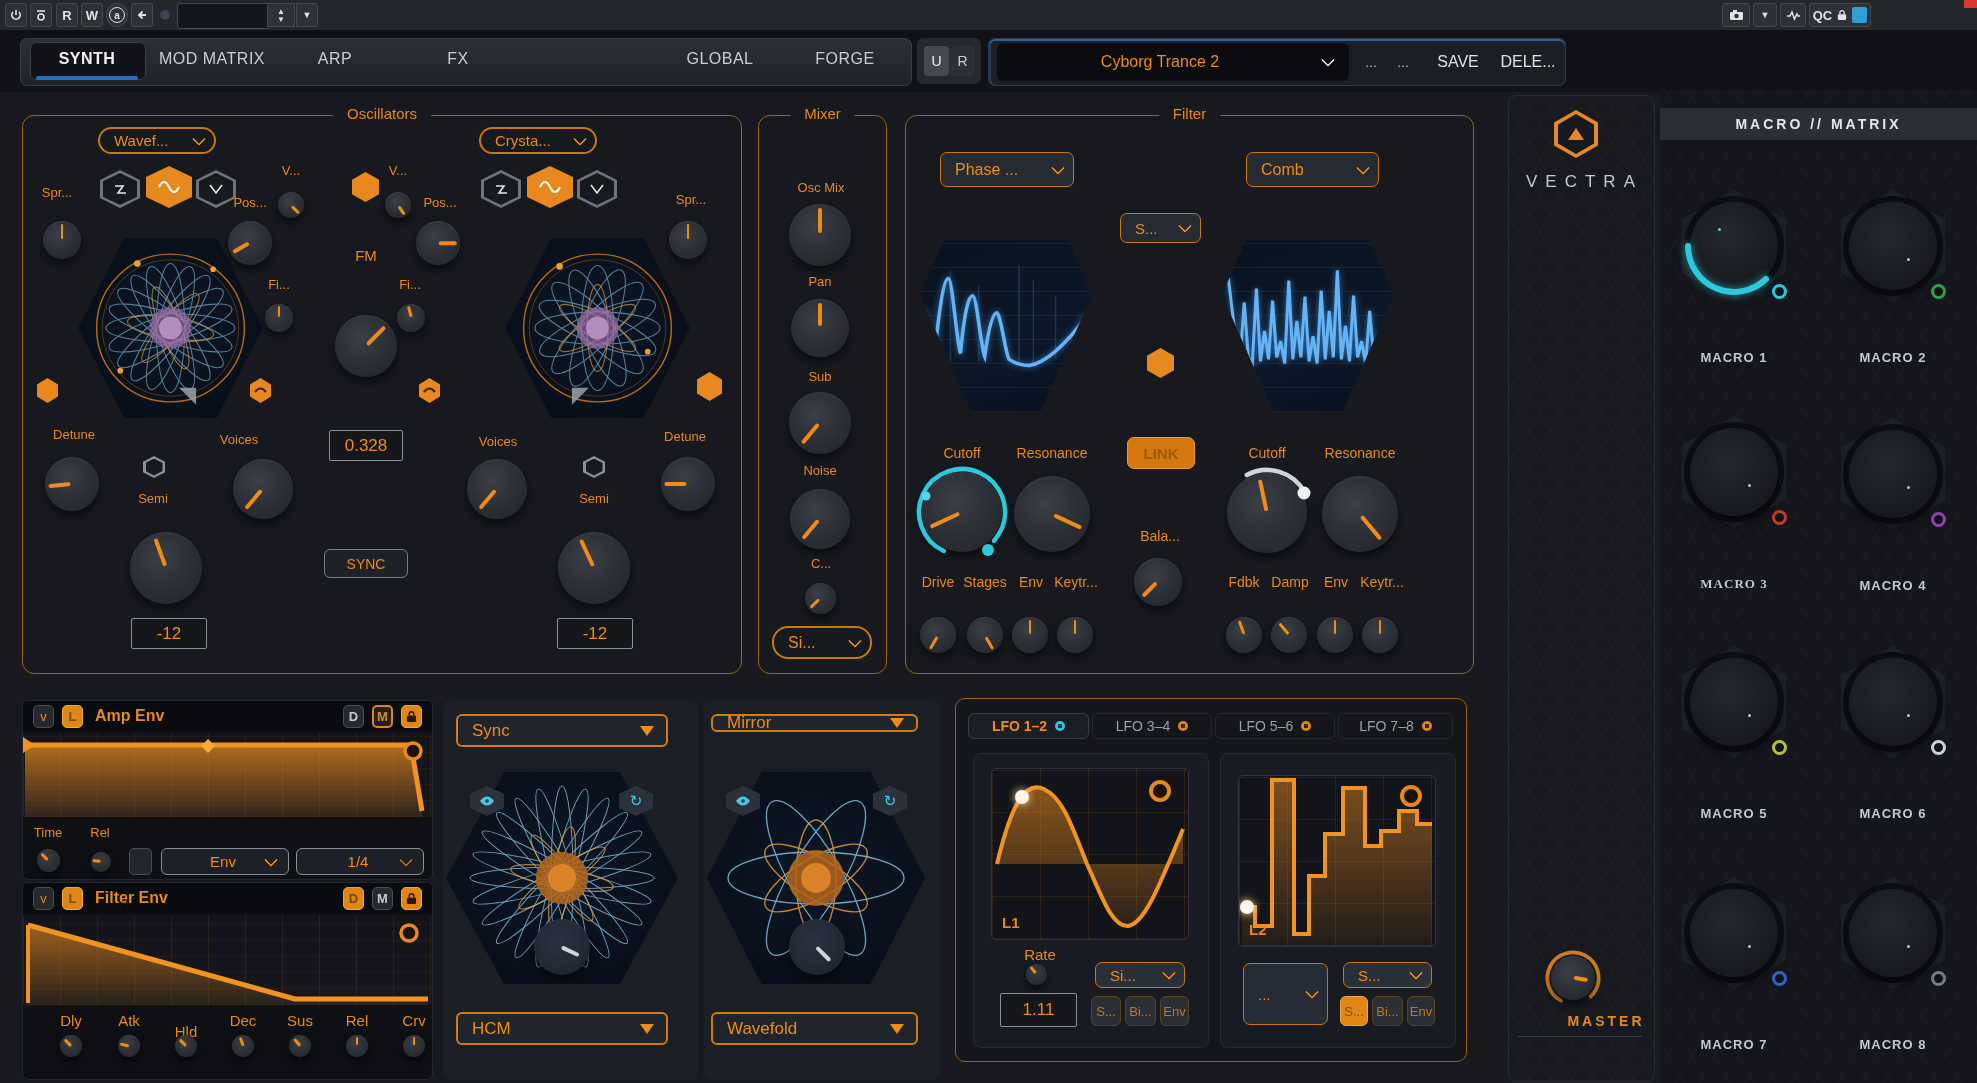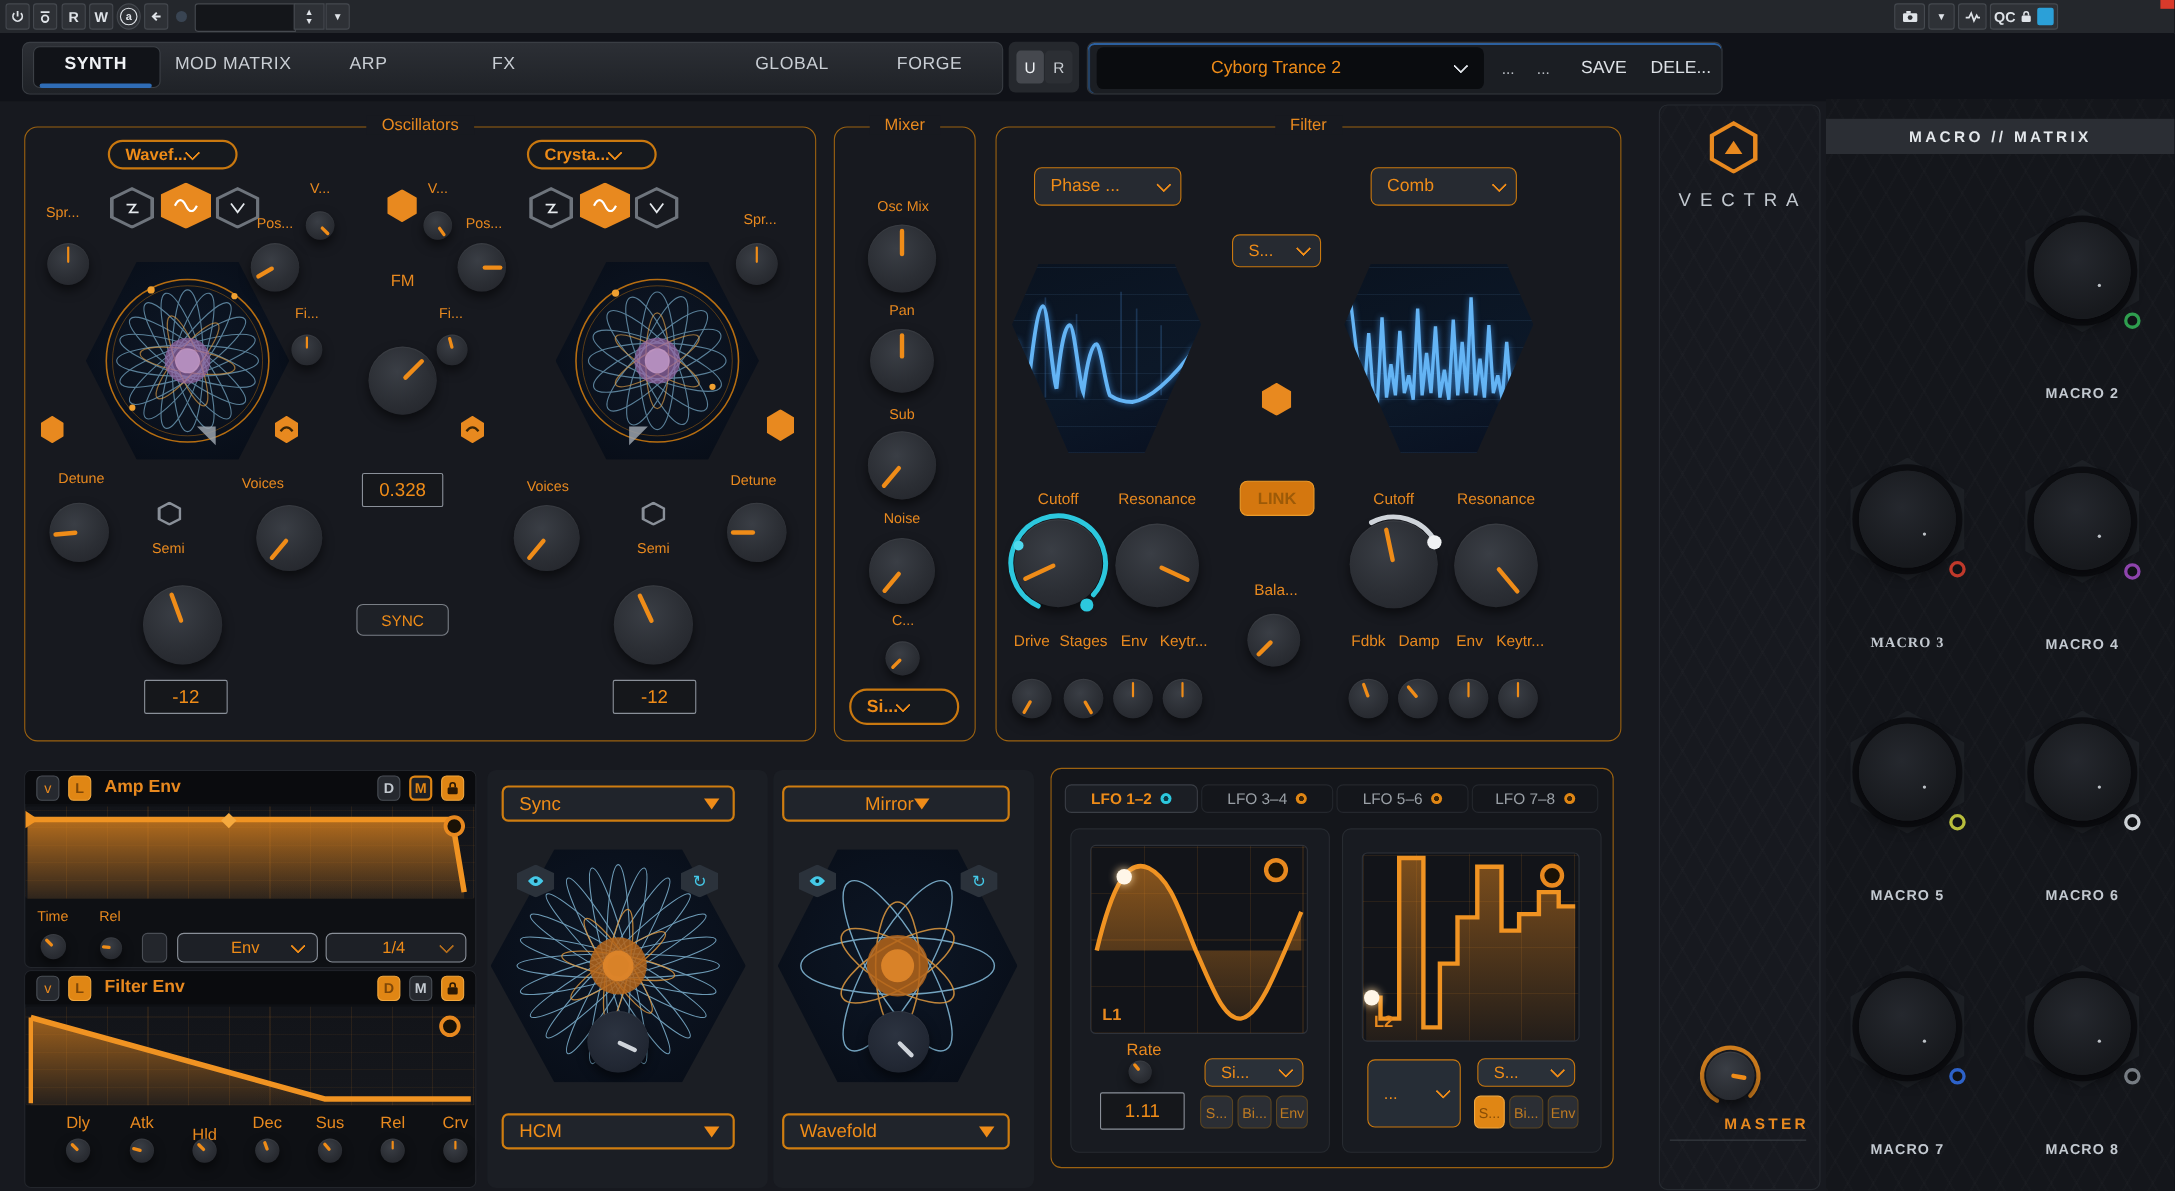--- a/index.html
+++ b/index.html
@@ -13,21 +13,21 @@
   .ptitle{position:absolute;left:50%;transform:translateX(-50%);top:-11px;background:#17191f;padding:0 14px;color:#e8891f;font-size:15px;white-space:nowrap;}
   
   .knob{position:absolute;border-radius:50%;background:radial-gradient(circle at 42% 36%,#3a3e45,#2b2e34 55%,#212329 100%);box-shadow:0 5px 10px rgba(0,0,0,.55),inset 0 1px 1px rgba(255,255,255,.06);}
   .knob>.pt{position:absolute;left:50%;top:7%;width:3.5px;height:40%;margin-left:-1.75px;border-radius:2px;background:#ef8c18;transform-origin:50% 108%;transform:rotate(var(--r,0deg));}
   .knob.sm>.pt{width:2.5px;margin-left:-1.25px;}
   .knob.dk{background:radial-gradient(circle at 45% 38%,#2c3340,#222834 60%,#1b2029 100%);}
   .knob.dk>.pt{background:#cfd4da;height:34%;top:16%;transform-origin:50% 100%;}
   
   .vbox{position:absolute;background:#15171b;border:1px solid #8a9099;border-radius:2px;color:#ef8c18;font-size:17px;display:flex;align-items:center;justify-content:center;}
   
-  .pill{position:absolute;border:2px solid #c9780f;border-radius:14px;background:rgba(22,25,30,.55);color:#ef8c18;display:flex;align-items:center;justify-content:flex-start;padding:0 10px 0 14px;font-size:15px;box-sizing:border-box;font-weight:bold;}
+  .pill{position:absolute;border:2px solid #c9780f;border-radius:14px;background:rgba(22,25,30,.55);color:#ef8c18;display:flex;align-items:center;justify-content:space-between;padding:0 10px 0 14px;font-size:15px;box-sizing:border-box;}
   .ddr{position:absolute;border:1.5px solid #c9780f;border-radius:7px;background:#262a31;color:#ef8c18;display:flex;align-items:center;justify-content:space-between;padding:0 10px 0 14px;font-size:15px;box-sizing:border-box;}
   .ddg{position:absolute;border:1px solid #8a9099;border-radius:6px;background:#1d2026;color:#ef8c18;display:flex;align-items:center;justify-content:space-between;padding:0 12px 0 18px;font-size:15px;box-sizing:border-box;}
   .dwarp{position:absolute;border:2px solid #cf7d10;border-radius:6px;background:#20242b;color:#ef8c18;display:flex;align-items:center;justify-content:space-between;padding:0 12px 0 14px;font-size:17px;box-sizing:border-box;}
   .chv{width:8px;height:8px;border-right:2.5px solid #ef8c18;border-bottom:2.5px solid #ef8c18;transform:rotate(45deg);margin-top:-4px;border-radius:1px;flex:none;}
   .tri{width:0;height:0;border-left:7px solid transparent;border-right:7px solid transparent;border-top:10px solid #ef8c18;flex:none;}
   
   .hexP{clip-path:polygon(50% 0,100% 26%,100% 74%,50% 100%,0 74%,0 26%);}
   .hexF{clip-path:polygon(25% 0,75% 0,100% 50%,75% 100%,25% 100%,0 50%);}
   .hexFil{clip-path:polygon(14% 0,86% 0,100% 32%,70% 100%,30% 100%,0 32%);}
   .hexi{position:absolute;display:flex;align-items:center;justify-content:center;}
@@ -598,21 +598,21 @@
       </div>
   </div>
 
   <div class="abs" style="left:443px;top:700px;width:255px;height:380px;background:#1b1e24;border-radius:8px;"></div>
   <div class="abs" style="left:703px;top:700px;width:237px;height:380px;background:#1b1e24;border-radius:8px;"></div>
 
   <div class="dwarp" style="left:456px;top:714px;width:212px;height:33px;">
     <span>Sync</span>
       <i class="tri"></i>
   </div>
-  <div class="dwarp" style="left:711px;top:714px;width:207px;height:33px;justify-content:center;">
+  <div class="dwarp" style="left:711px;top:714px;width:207px;height:18px;">
     <span>Mirror</span>
       <i class="tri"></i>
   </div>
 
   <div class="wdisp hexF" style="left:446px;top:772px;width:232px;height:212px;">
     <svg width="232" height="212" viewBox="0 0 232 212">
       <g stroke="#8ec8e8" stroke-width="1" fill="none" opacity=".75">
         <ellipse cx="116" cy="106" rx="92" ry="11"></ellipse>
           <ellipse cx="116" cy="106" rx="92" ry="11" transform="rotate(15 116 106)"></ellipse>
           <ellipse cx="116" cy="106" rx="92" ry="11" transform="rotate(30 116 106)"></ellipse>
@@ -776,20 +776,31 @@
   <div class="knob" style="left:1551px;top:956px;width:44px;height:44px;--r:100deg;">
       <i class="pt" style="height:32%;top:14%;"></i>
     </div>
   <div class="abs" style="left:1508px;top:1013px;width:145px;text-align:center;color:#e8891f;font-size:14px;font-weight:bold;letter-spacing:3px;text-indent:3px;padding-left:24px;">MASTER</div>
   <div class="abs" style="left:1518px;top:1036px;width:124px;height:1px;background:#3a3e44;"></div>
   <div class="abs" style="left:1508px;top:1044px;width:145px;text-align:center;color:#aeb4ba;font-size:13px;font-weight:bold;letter-spacing:4px;text-indent:4px;margin-top:45px;">MACROS</div>
 
   <div class="abs" style="left:1660px;top:90px;width:317px;height:993px;background:#14161b;background-image:repeating-linear-gradient(60deg,rgba(255,255,255,.012) 0 2px,transparent 2px 20px),repeating-linear-gradient(-60deg,rgba(255,255,255,.012) 0 2px,transparent 2px 20px);"></div>
   <div class="abs" style="left:1660px;top:108px;width:317px;height:32px;background:#2b2e34;display:flex;align-items:center;justify-content:center;color:#e4e8ec;font-size:14px;font-weight:bold;letter-spacing:3px;">MACRO // MATRIX</div>
 
+  <div class="mcell" style="left:1654px;top:190px;">
+    <div class="mhex hexP"></div>
+    <div class="mknob">
+        <span class="mdot" style="left:28px;top:26px;background:#4fd8ec;"></span>
+      </div>
+    <svg class="abs" style="left:24px;top:0;" width="112" height="112" viewBox="0 0 112 112">
+      <path d="M 10 56 A 46 46 0 0 0 88 89" stroke="#2cc8de" stroke-width="6" fill="none" stroke-linecap="round" style="filter:drop-shadow(0 0 4px rgba(44,200,222,.7));"></path>
+    </svg>
+    <span class="mring" style="border-color: rgb(44, 200, 222);"></span>
+    <div class="mlabel">MACRO 1</div>
+  </div>
 
   <div class="mcell" style="left:1813px;top:190px;">
     <div class="mhex hexP"></div>
     <div class="mknob">
         <span class="mdot" style="left:58px;top:56px;"></span>
       </div>
     <span class="mring" style="border-color: rgb(47, 158, 79);"></span>
     <div class="mlabel">MACRO 2</div>
   </div>
 

